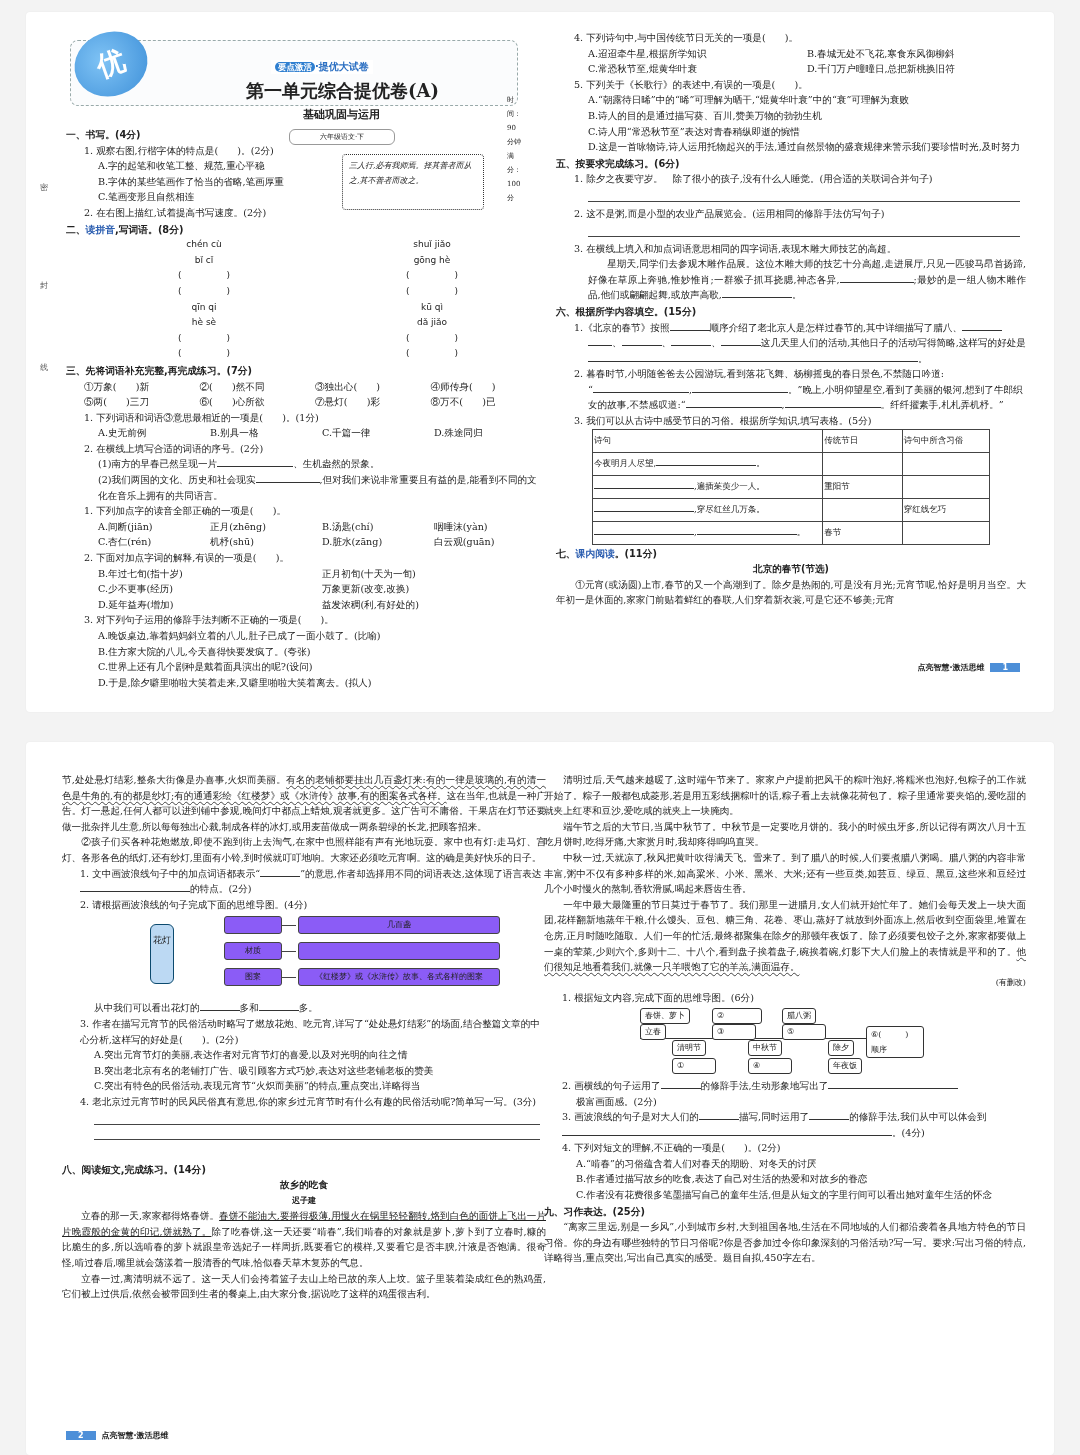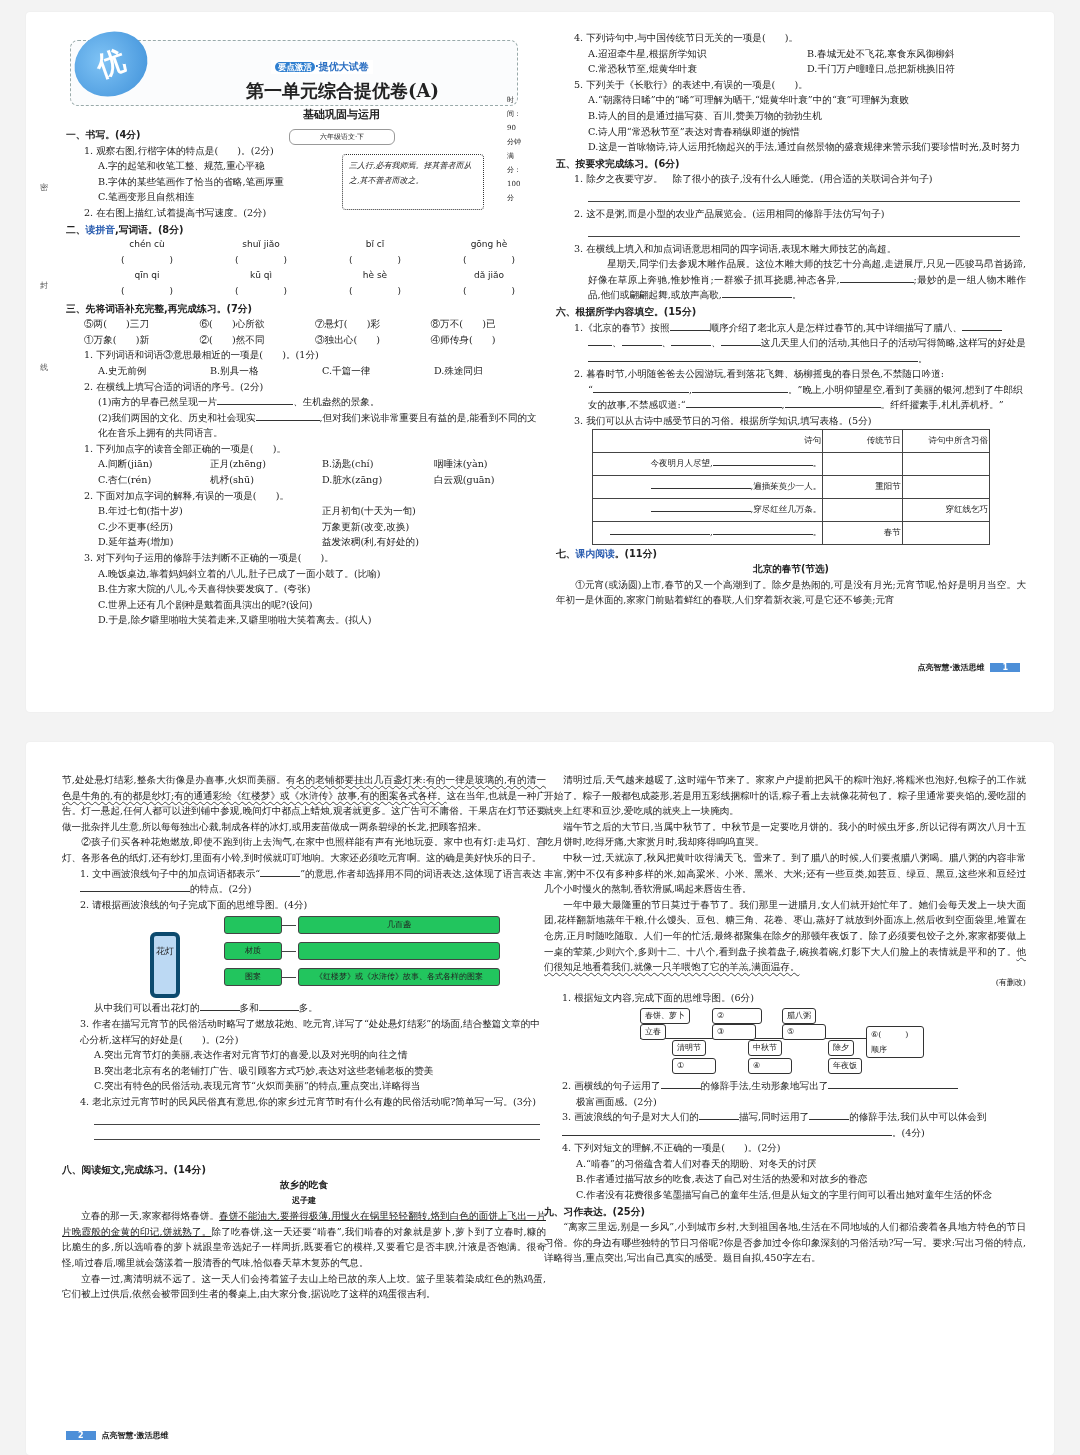--- a/index.html
+++ b/index.html
@@ -45,31 +45,31 @@
     display:flex; align-items:center; justify-content:center; transform:rotate(-20deg);
     font-family:"DejaVu Sans",sans-serif;
   }
   .series { position:absolute; left:200px; top:19px; font-size:10px; font-weight:bold; color:#2b6fc2; font-family:"DejaVu Sans",sans-serif; background:#fff; padding:0 4px;}
   .series .pill { background:#2f7fd0; color:#fff; border-radius:6px; padding:0 3px; font-size:8.5px; }
   .maintitle { position:absolute; left:175px; top:38px; font-size:18px; font-weight:bold; }
   .subtitle { position:absolute; left:232px; top:66px; font-size:11px; font-weight:bold; font-family:"DejaVu Sans",sans-serif; }
   .grade { position:absolute; left:218px; top:88px; width:104px; height:14px; border:1px solid #999; border-radius:6px; font-size:7px; text-align:center; line-height:14px; background:#fff; }
   .meta { position:absolute; left:436px; top:52px; font-size:7px; line-height:14px; }
   .callig { position:absolute; left:316px; top:142px; width:128px; height:48px; border:1.5px dotted #333; border-radius:4px; font-size:8px; line-height:15px; padding:3px 6px; font-style:italic; }
-  .pinyin-grid { display:grid; grid-template-columns:repeat(4, 1fr); padding-left:24px; }
+  .pinyin-grid { display:grid; grid-template-columns:repeat(2, 1fr); padding-left:24px; }
   .pinyin-grid div { text-align:center; font-family:"DejaVu Sans",sans-serif; font-size:9px; }
   table.festival { border-collapse:collapse; margin-left:36px; width:398px; font-size:8.5px; }
-  table.festival td, table.festival th { border:1.3px solid #444; height:20px; text-align:right; font-weight:normal; }
+  table.festival td, table.festival th { border:1.3px solid #444; height:20px; text-align:left; font-weight:normal; }
   .footer { position:absolute; font-size:8px; font-weight:bold; font-family:"DejaVu Sans",sans-serif; }
   .pgnum { display:inline-block; background:#4d8fd8; color:#fff; padding:0 12px; margin-left:6px; }
   .binding { position:absolute; left:14px; top:140px; font-size:8px; color:#555; width:10px; line-height:12px;}
   .mm { position:relative; height:88px; margin-left:28px; }
-  .mm .box { position:absolute; border:1px solid #444; border-radius:3px; height:16px; font-size:8px; text-align:center; line-height:16px; background:#22c55e; }
+  .mm .box { position:absolute; border:1px solid #444; border-radius:3px; height:16px; font-size:8px; text-align:center; line-height:16px; background:#8b5cf6; }
   .mm .arrow { position:absolute; height:1px; background:#444; }
-  .lantern { position:absolute; left:60px; top:20px; width:22px; height:50px; border:4px solid #0c4a6e; border-radius:6px; background:#bcd9f3; font-size:9px; text-align:center; line-height:14px; padding-top:8px; }
+  .lantern { position:absolute; left:60px; top:12px; width:22px; height:50px; border:1px solid #0c4a6e; border-radius:6px; background:#bcd9f3; font-size:9px; text-align:center; line-height:14px; padding-top:8px; }
   .timeline { position:relative; height:72px; margin-left:96px; width:290px; }
   .timeline .axis { position:absolute; left:0; top:32px; width:230px; height:1px; background:#333; }
   .timeline .box { position:absolute; border:1px solid #333; border-radius:3px; height:14px; font-size:8px; line-height:14px; padding:0 4px; background:#fff; }
 </style>
 </head>
 <body>
 
 <div class="page" id="page1">
   <div class="binding">
     <div style="margin-top:30px">密</div>
@@ -114,30 +114,30 @@
         <div>hè sè</div>
         <div>dǎ jiǎo</div>
       <div>(　　　　　)</div>
         <div>(　　　　　)</div>
         <div>(　　　　　)</div>
         <div>(　　　　　)</div>
     </div>
 
     <div class="sec">三、先将词语补充完整,再完成练习。(7分)</div>
     <div class="row opt" style="padding-left:18px">
+        <span>①万象(　　)新</span>
+        <span>②(　　)然不同</span>
+        <span>③独出心(　　)</span>
+        <span>④师传身(　　)</span>
+      </div>
+    <div class="row opt" style="padding-left:18px">
         <span>⑤两(　　)三刀</span>
         <span>⑥(　　)心所欲</span>
         <span>⑦悬灯(　　)彩</span>
         <span>⑧万不(　　)已</span>
-      </div>
-    <div class="row opt" style="padding-left:18px">
-        <span>①万象(　　)新</span>
-        <span>②(　　)然不同</span>
-        <span>③独出心(　　)</span>
-        <span>④师传身(　　)</span>
       </div>
     <div class="q">1. 下列词语和词语③意思最相近的一项是(　　)。(1分)</div>
     <div class="row opt">
         <span>A.史无前例</span>
         <span>B.别具一格</span>
         <span>C.千篇一律</span>
         <span>D.殊途同归</span>
       </div>
     <div class="q">2. 在横线上填写合适的词语的序号。(2分)</div>
     <div class="opt"><span>(1)南方的早春已然呈现一片</span><span class="blank" style="width:76px"></span><span>、生机盎然的景象。</span></div>

